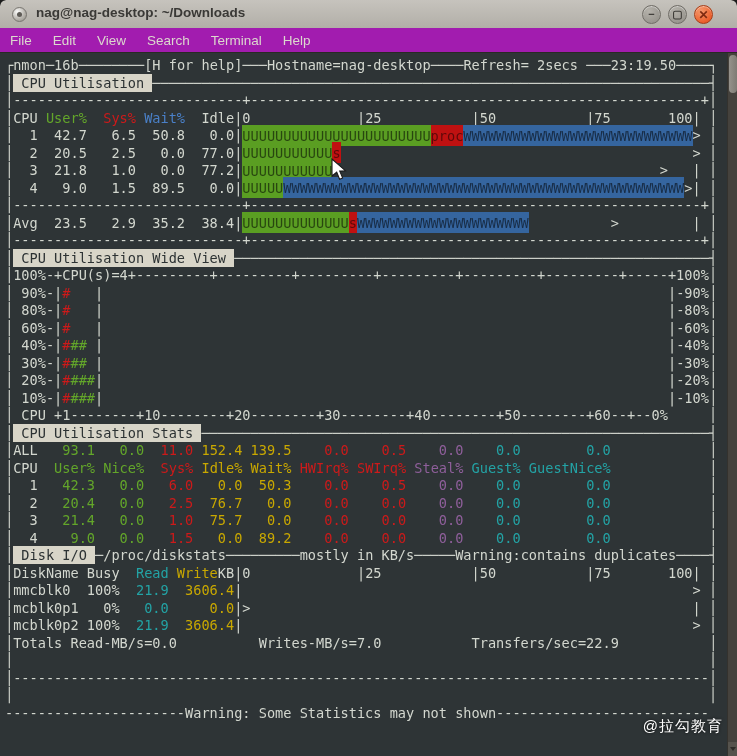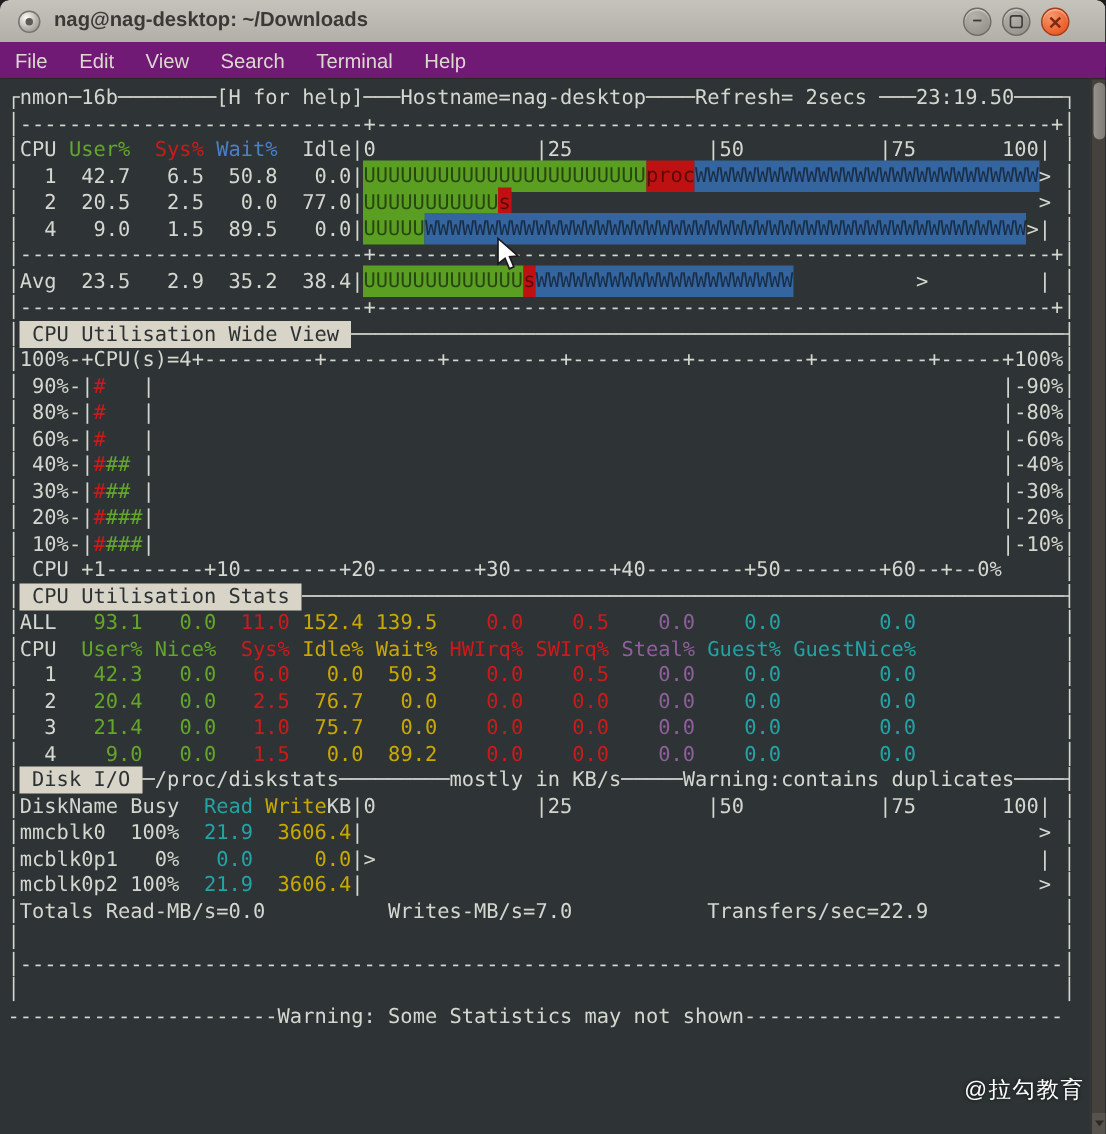--- a/index.html
+++ b/index.html
@@ -33,21 +33,21 @@
     box-shadow:0 1px 1px rgba(255,255,255,.5) inset; }
   .winbtn .glyph { position:absolute; left:0; top:0; width:100%; height:100%;
     display:flex; align-items:center; justify-content:center;
     font-size:11px; line-height:1; color:#3d3b37; font-weight:bold; }
   #btn-close { background:radial-gradient(circle at 35% 30%, #f59a6d, #ec5f2c 70%, #d9501f); border-color:#a63d17; }
   #btn-close .glyph { color:#7e2a10; font-size:12px; }
 
   
   #menubar {
     position:absolute; left:0; top:28px; width:737px; height:25px;
-    background:#701a75; border-bottom:1px solid #2a2925;
+    background:#a21caf; border-bottom:1px solid #2a2925;
     display:flex; align-items:center; padding-left:10px; gap:21px;
   }
   .menu-item { font-size:13.5px; color:#dcd8ce; }
 
   
   #terminal {
     position:absolute; left:0; top:53px; width:727px; height:703px;
     background:var(--terminal_bg); padding:4px 0 0 5px; overflow:hidden;
   }
   pre.tl { margin:0; white-space:pre; height:17.5px;
@@ -112,24 +112,26 @@
     <span class="menu-item">Edit</span>
     <span class="menu-item">View</span>
     <span class="menu-item">Search</span>
     <span class="menu-item">Terminal</span>
     <span class="menu-item">Help</span>
   </div>
 
   <div id="terminal">
     <div class="lines">
         <pre class="tl"><span class="c-w">┌nmon─16b</span><span class="c-w">────────</span><span class="c-w">[H for help]</span><span class="c-w">───</span><span class="c-w">Hostname=nag-desktop</span><span class="c-w">────</span><span class="c-w">Refresh= 2secs </span><span class="c-w">───</span><span class="c-w">23:19.50</span><span class="c-w">────</span><span class="c-w">┐</span></pre>
+        <pre class="tl"><span class="c-w">│</span><span class="c-hl"> CPU Utilisation </span><span class="c-w">────────────────────────────────────────────────────────────────────</span><span class="c-w">┤</span></pre>
         <pre class="tl"><span class="c-w">│</span><span class="c-w">----------------------------</span><span class="c-w">+</span><span class="c-w">-------------------------------------------------------</span><span class="c-w">+</span><span class="c-w">│</span></pre>
         <pre class="tl"><span class="c-w">│CPU </span><span class="c-g">User%</span><span class="c-r">  Sys%</span><span class="c-b"> Wait%</span><span class="c-w">  Idle</span><span class="c-w">|0</span><span class="c-w">             </span><span class="c-w">|25</span><span class="c-w">           </span><span class="c-w">|50</span><span class="c-w">           </span><span class="c-w">|75</span><span class="c-w">       </span><span class="c-w">100|</span><span class="c-w"> │</span></pre>
         <pre class="tl"><span class="c-w">│  1  42.7   6.5  50.8   0.0|</span><span class="c-bg">UUUUUUUUUUUUUUUUUUUUUUU</span><span class="c-br">proc</span><span class="c-bb">WWWWWWWWWWWWWWWWWWWWWWWWWWWW</span><span class="c-w">&gt;</span><span class="c-w"> │</span></pre>
         <pre class="tl"><span class="c-w">│  2  20.5   2.5   0.0  77.0|</span><span class="c-bg">UUUUUUUUUUU</span><span class="c-br">s</span><span class="c-w">                                           </span><span class="c-w">&gt;</span><span class="c-w"> │</span></pre>
+        <pre class="tl"><span class="c-w">│  3  21.8   1.0   0.0  77.2|</span><span class="c-bg">UUUUUUUUUUU</span><span class="c-w">                                        </span><span class="c-w">&gt;</span><span class="c-w">   </span><span class="c-w">|</span><span class="c-w"> │</span></pre>
         <pre class="tl"><span class="c-w">│  4   9.0   1.5  89.5   0.0|</span><span class="c-bg">UUUUU</span><span class="c-bb">WWWWWWWWWWWWWWWWWWWWWWWWWWWWWWWWWWWWWWWWWWWWWWWWW</span><span class="c-w">&gt;</span><span class="c-w">|</span><span class="c-w"> │</span></pre>
         <pre class="tl"><span class="c-w">│</span><span class="c-w">----------------------------</span><span class="c-w">+</span><span class="c-w">-------------------------------------------------------</span><span class="c-w">+</span><span class="c-w">│</span></pre>
         <pre class="tl"><span class="c-w">│Avg  23.5   2.9  35.2  38.4|</span><span class="c-bg">UUUUUUUUUUUUU</span><span class="c-br">s</span><span class="c-bb">WWWWWWWWWWWWWWWWWWWWW</span><span class="c-w">          </span><span class="c-w">&gt;</span><span class="c-w">         </span><span class="c-w">|</span><span class="c-w"> │</span></pre>
         <pre class="tl"><span class="c-w">│</span><span class="c-w">----------------------------</span><span class="c-w">+</span><span class="c-w">-------------------------------------------------------</span><span class="c-w">+</span><span class="c-w">│</span></pre>
         <pre class="tl"><span class="c-w">│</span><span class="c-hl"> CPU Utilisation Wide View </span><span class="c-w">──────────────────────────────────────────────────────────</span><span class="c-w">┤</span></pre>
         <pre class="tl"><span class="c-w">│100%-+CPU(s)=4+</span><span class="c-w">---------+---------+---------+---------+---------+---------+</span><span class="c-w">-----</span><span class="c-w">+100%</span><span class="c-w">│</span></pre>
         <pre class="tl"><span class="c-w">│ 90%-|</span><span class="c-r">#</span><span class="c-w">   </span><span class="c-w">|</span><span class="c-w">                                                                     </span><span class="c-w">|-90%</span><span class="c-w">│</span></pre>
         <pre class="tl"><span class="c-w">│ 80%-|</span><span class="c-r">#</span><span class="c-w">   </span><span class="c-w">|</span><span class="c-w">                                                                     </span><span class="c-w">|-80%</span><span class="c-w">│</span></pre>
         <pre class="tl"><span class="c-w">│ 60%-|</span><span class="c-r">#</span><span class="c-w">   </span><span class="c-w">|</span><span class="c-w">                                                                     </span><span class="c-w">|-60%</span><span class="c-w">│</span></pre>
         <pre class="tl"><span class="c-w">│ 40%-|</span><span class="c-r">#</span><span class="c-g">##</span><span class="c-w"> </span><span class="c-w">|</span><span class="c-w">                                                                     </span><span class="c-w">|-40%</span><span class="c-w">│</span></pre>

